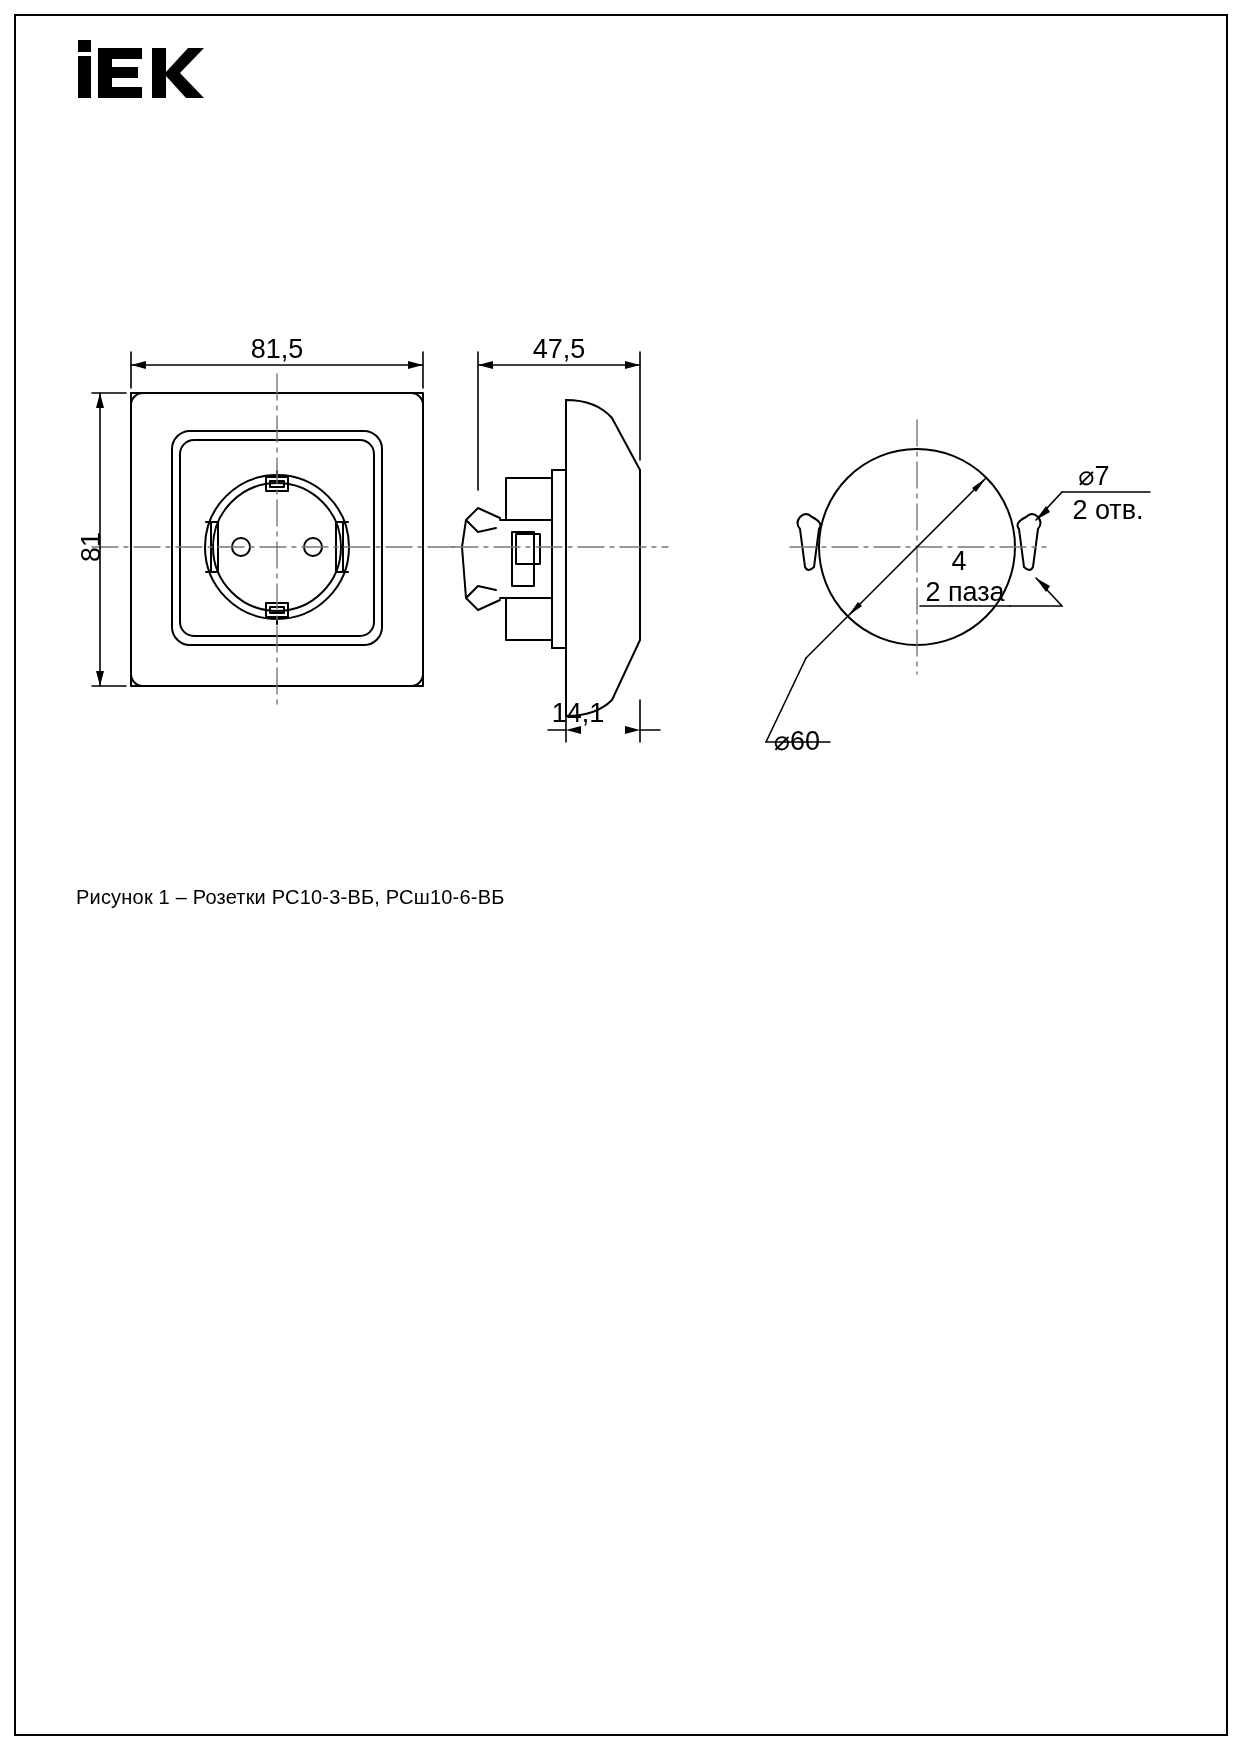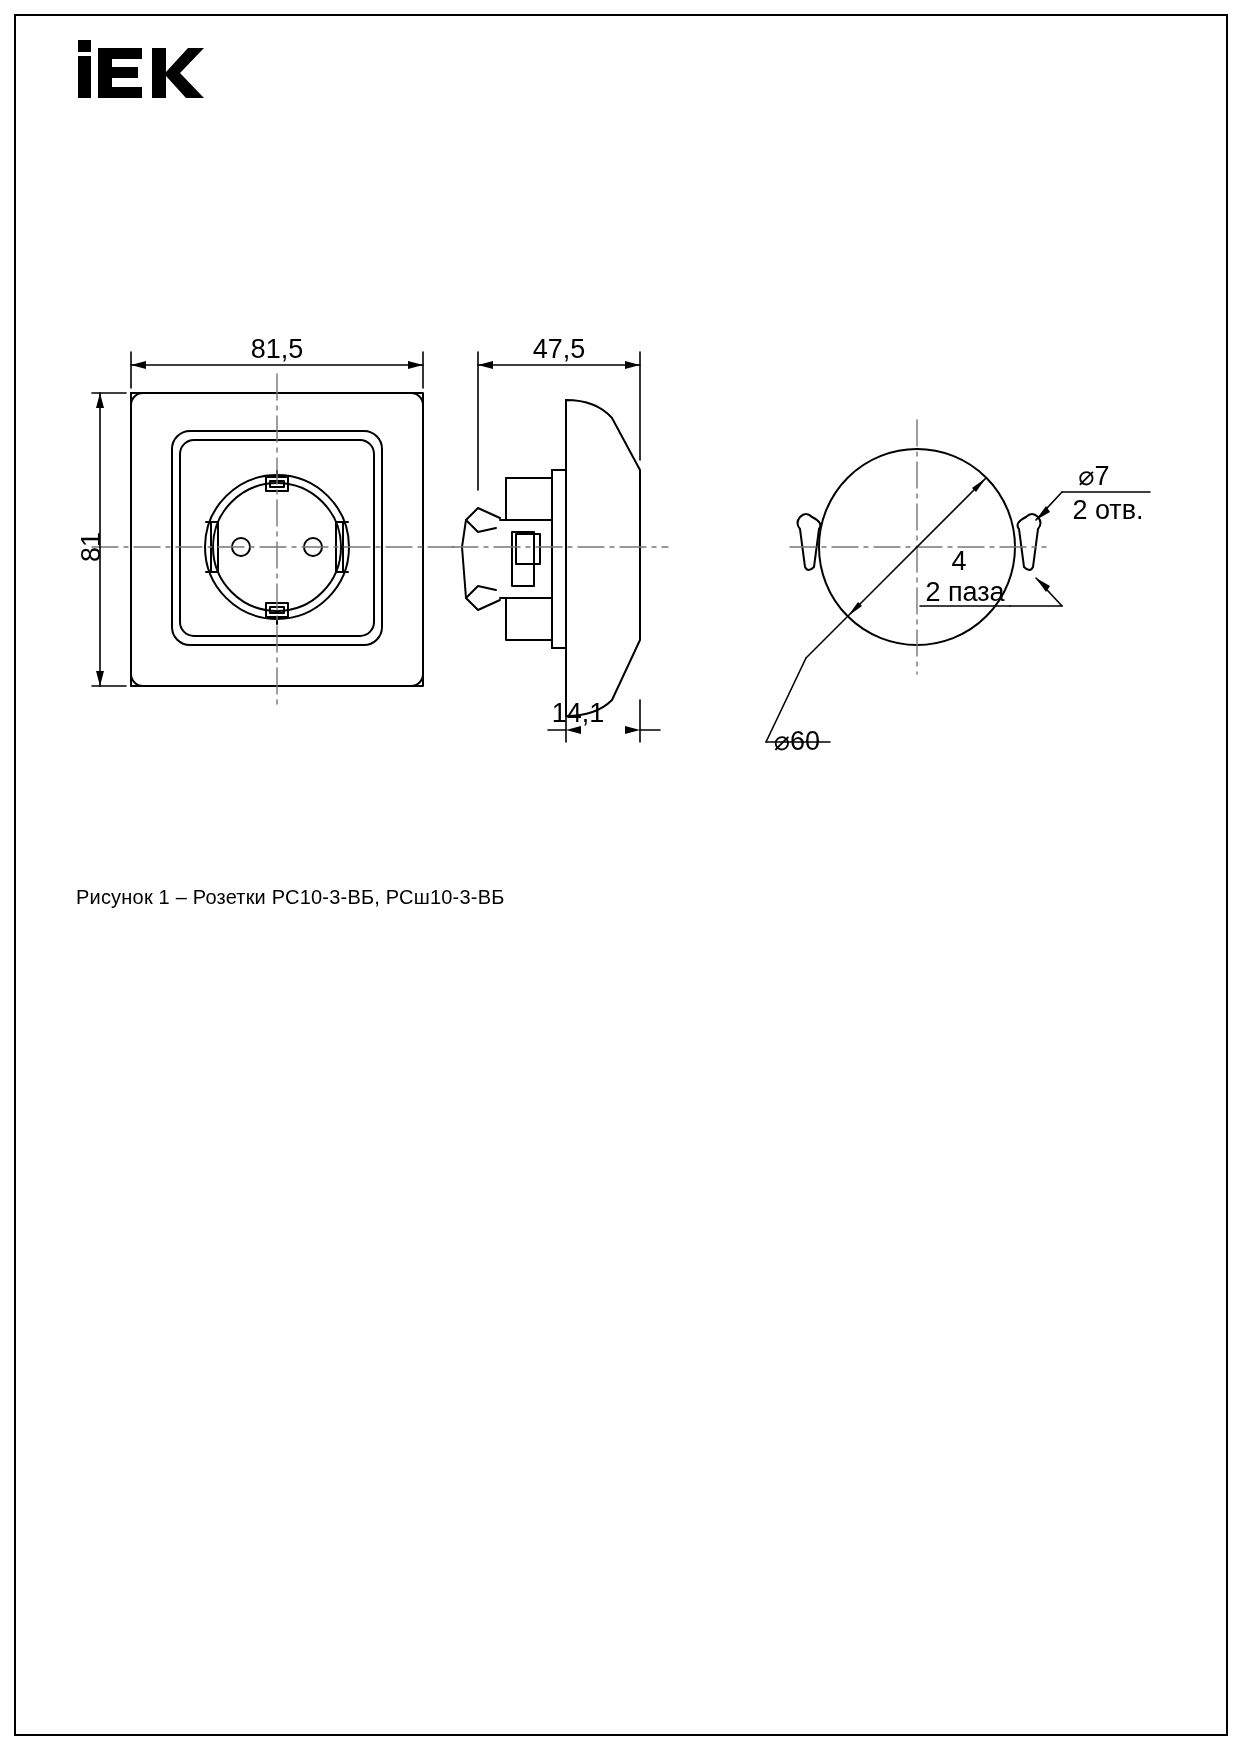--- a/index.html
+++ b/index.html
@@ -218,15 +218,15 @@
       <text x="559" y="358" text-anchor="middle">47,5</text>
       <text x="578" y="722" text-anchor="middle">14,1</text>
       <text x="1094" y="485" text-anchor="middle">⌀7</text>
       <text x="1108" y="519" text-anchor="middle">2 отв.</text>
       <text x="959" y="570" text-anchor="middle">4</text>
       <text x="965" y="601" text-anchor="middle">2 паза</text>
       <text x="797" y="750" text-anchor="middle">⌀60</text>
     </g>
   </svg>
 
-  <div class="caption">Рисунок 1 – Розетки РС10-3-ВБ, РСш10-3-ВБ</div>
+  <div class="caption">Рисунок 1 – Розетки РС10-3-ВБ, РСш10-6-ВБ</div>
 
 </div>
 
 </body></html>

